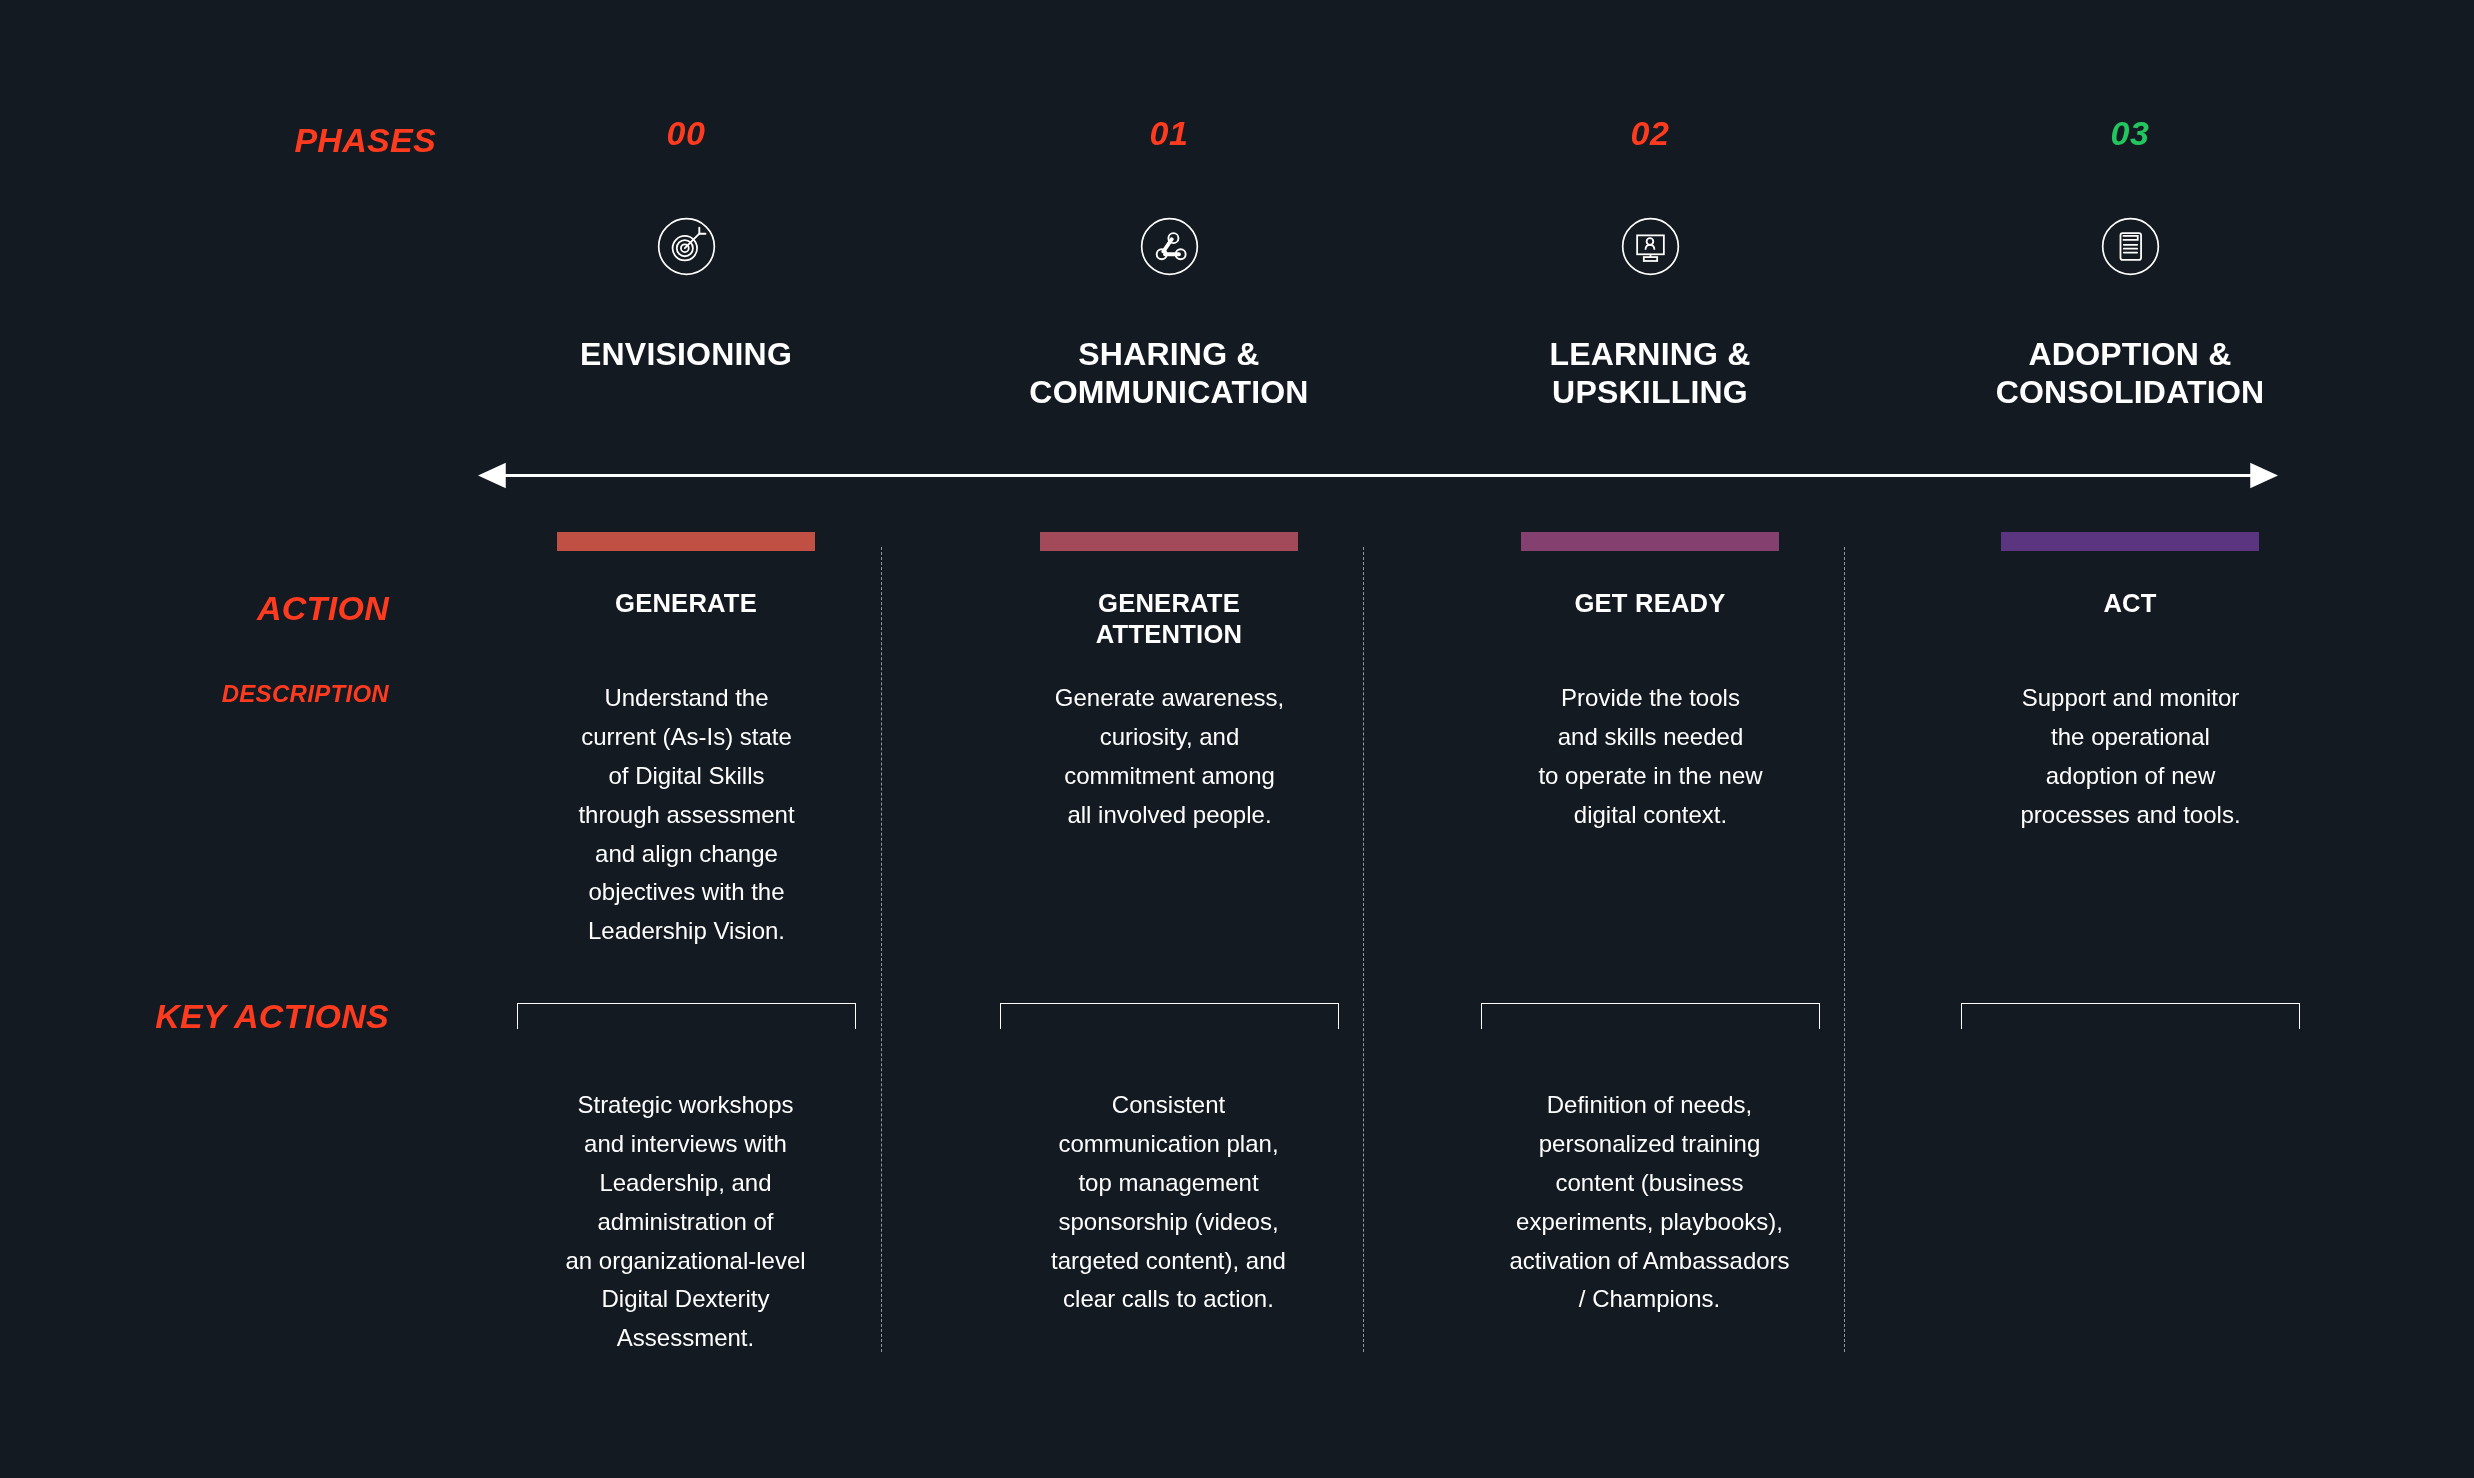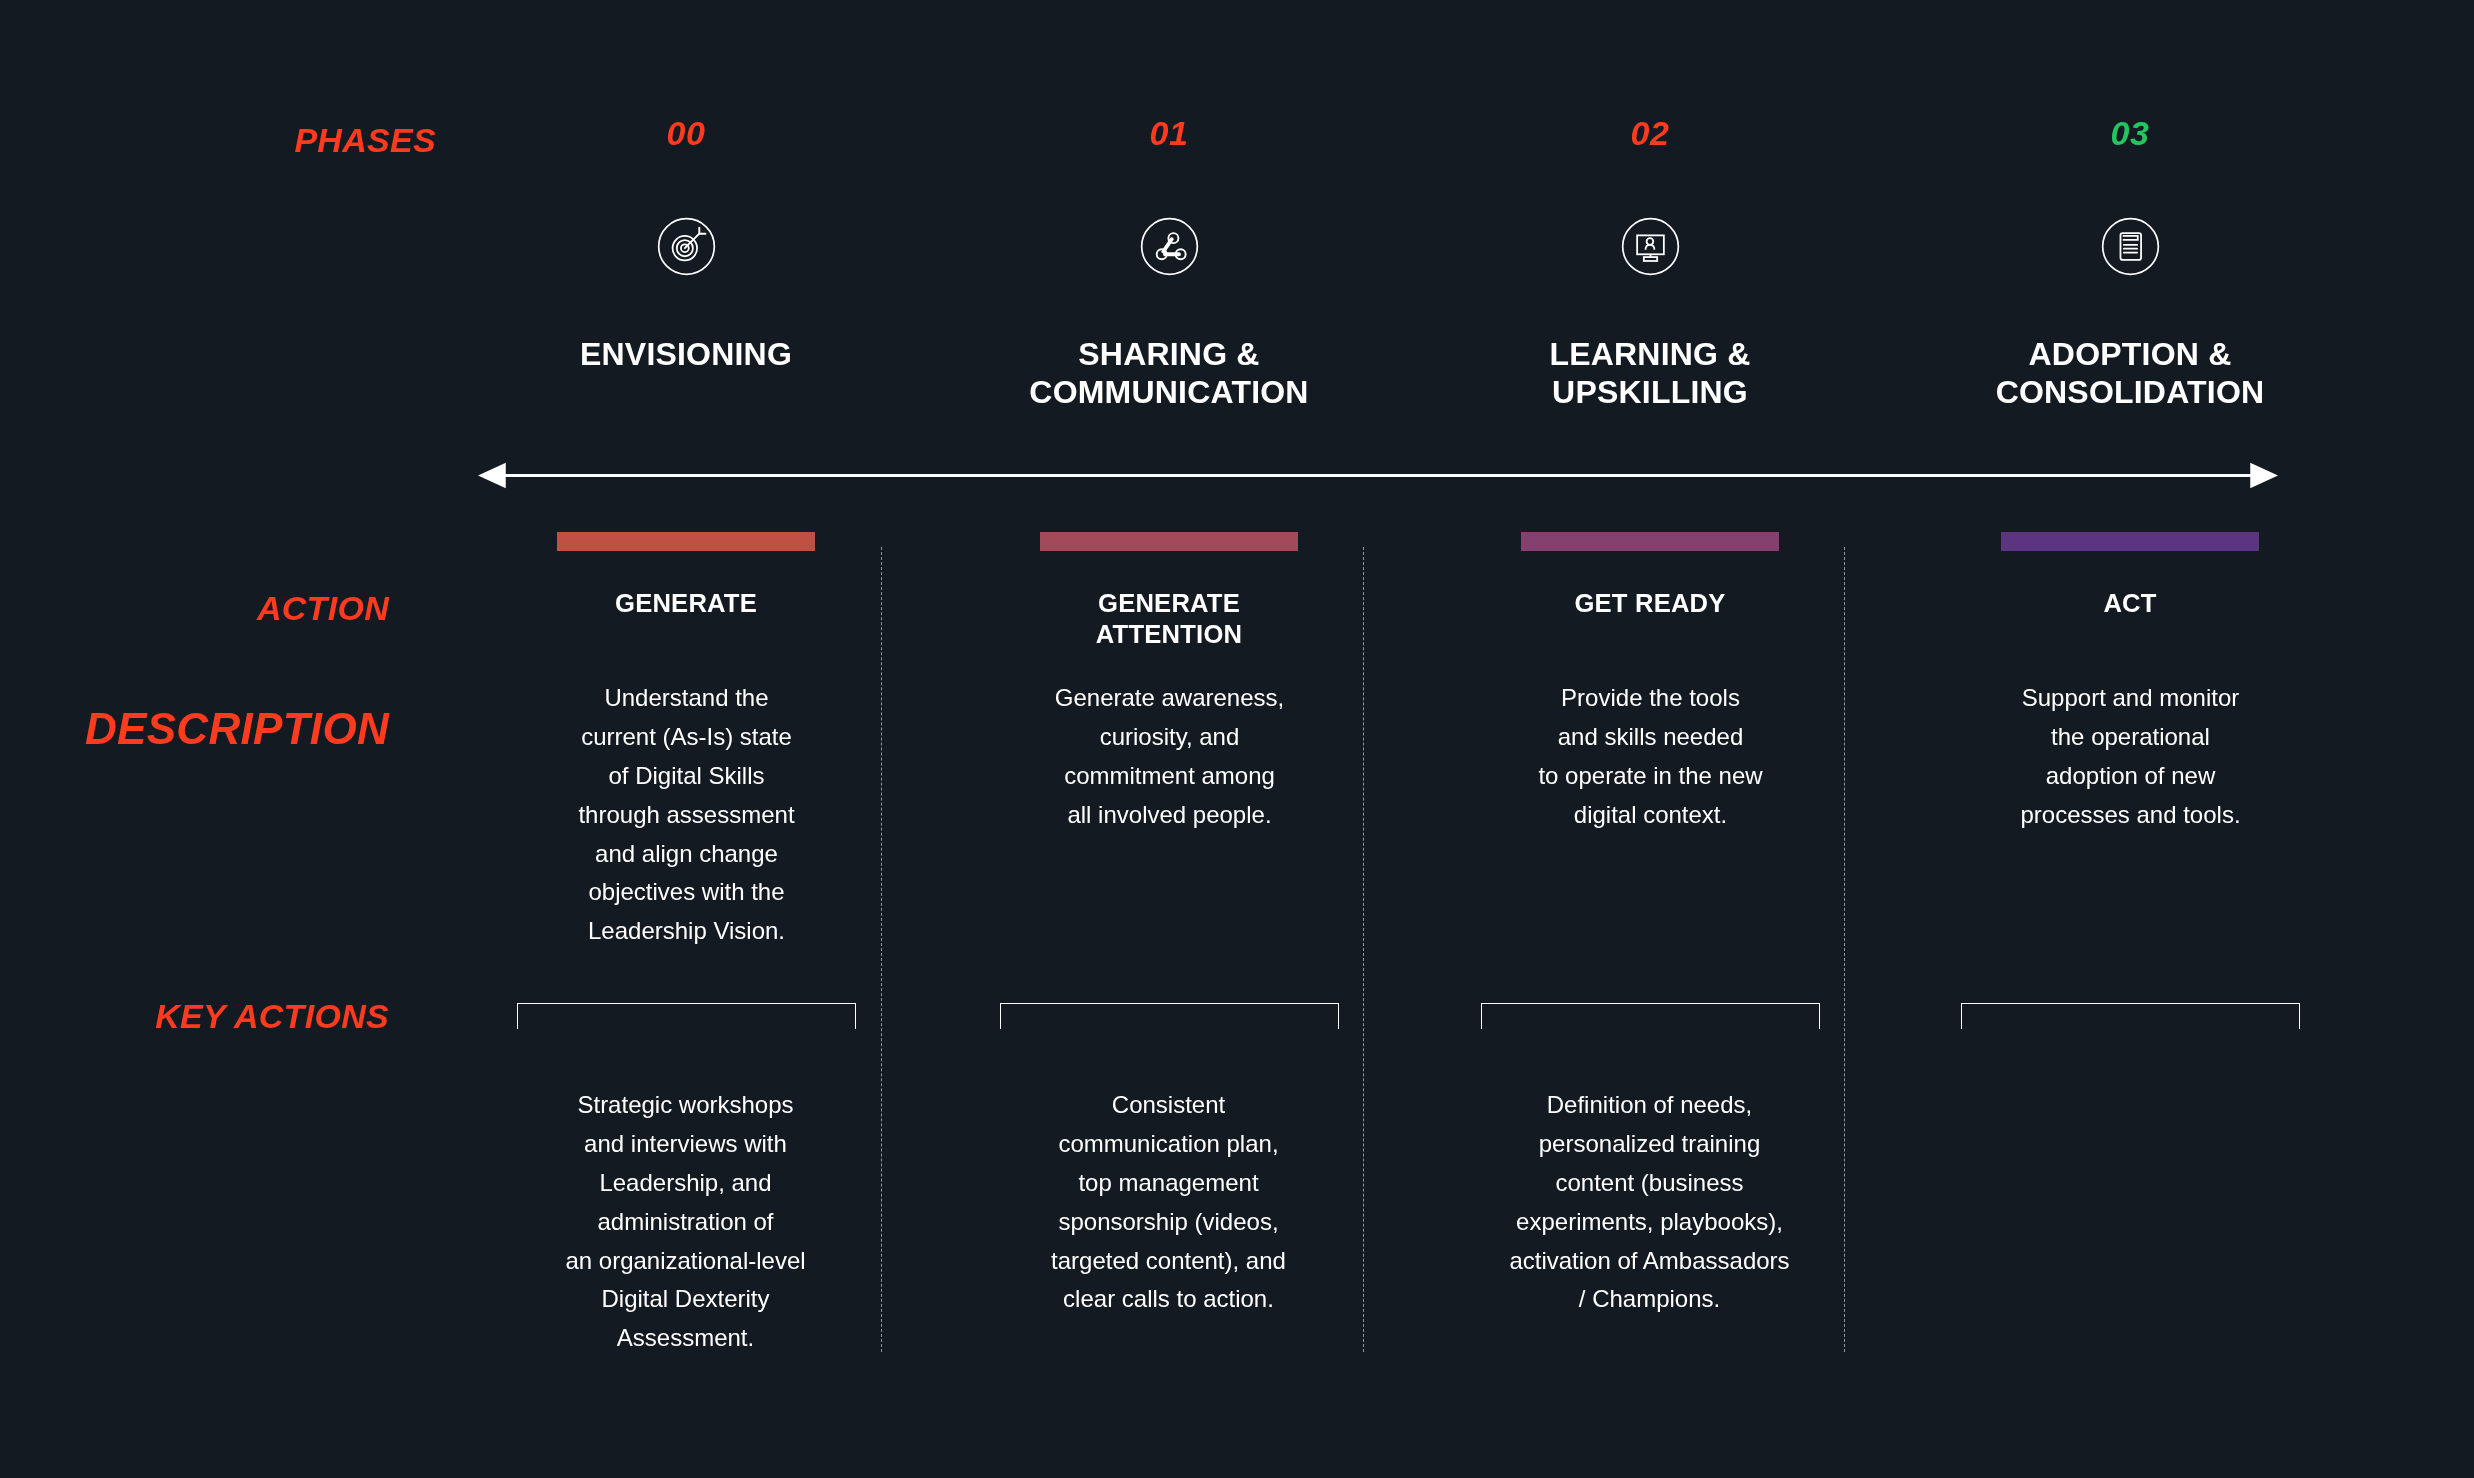--- a/index.html
+++ b/index.html
@@ -22,21 +22,21 @@
     color: #FF3B1F;
     font-style: italic;
     font-weight: 800;
     letter-spacing: 0.3px;
     white-space: nowrap;
     text-align: right;
     right: auto;
   }
   #label-phases      { left: 0;   width: 389px; top: 121px;  font-size: 34px; padding-left: 47px; }
   #label-action      { left: 0;   width: 389px; top: 589px; font-size: 34px; }
-  #label-description { left: 0;   width: 389px; top: 704px; font-size: 44px; }
+  #label-description { left: 0;   width: 389px; top: 680px; font-size: 24px; }
   #label-keyactions  { left: 0;   width: 389px; top: 997px; font-size: 34px; }
 
   
   .columns {
     position: absolute;
     left: 472px;
     top: 0;
     width: 1978px;
     height: 1249px;
   }

